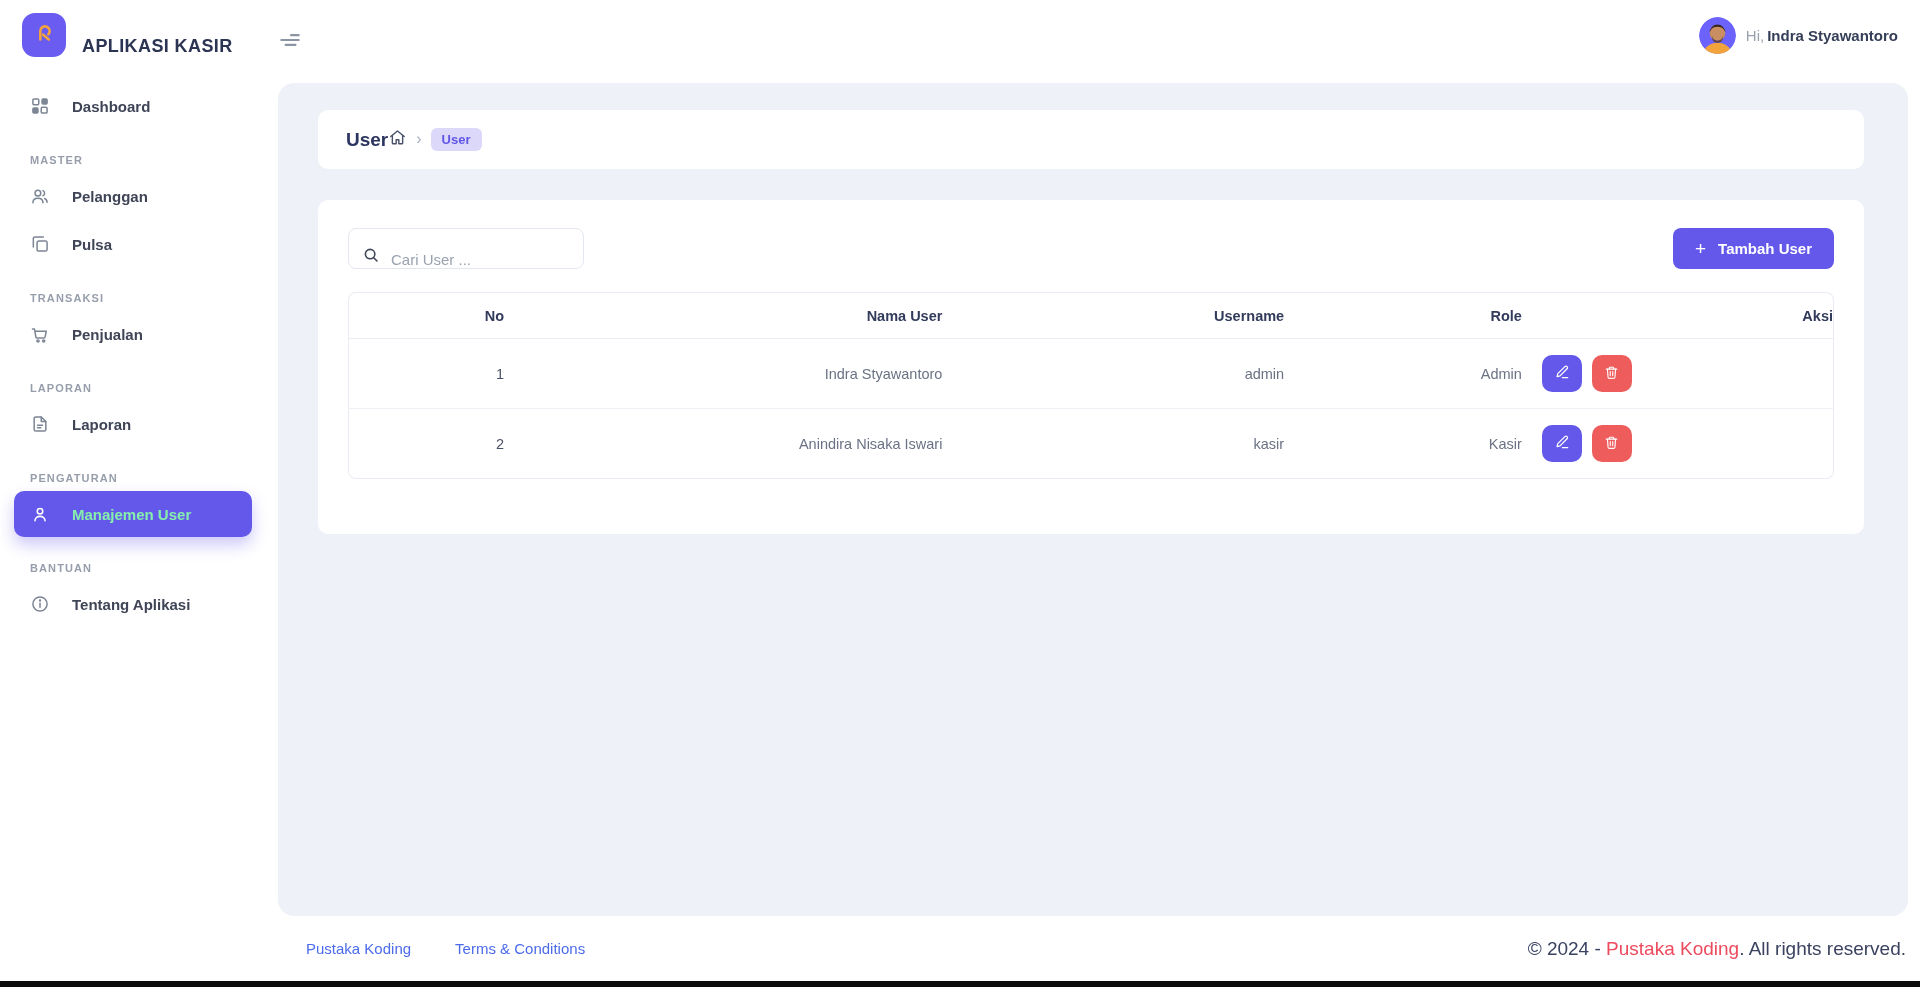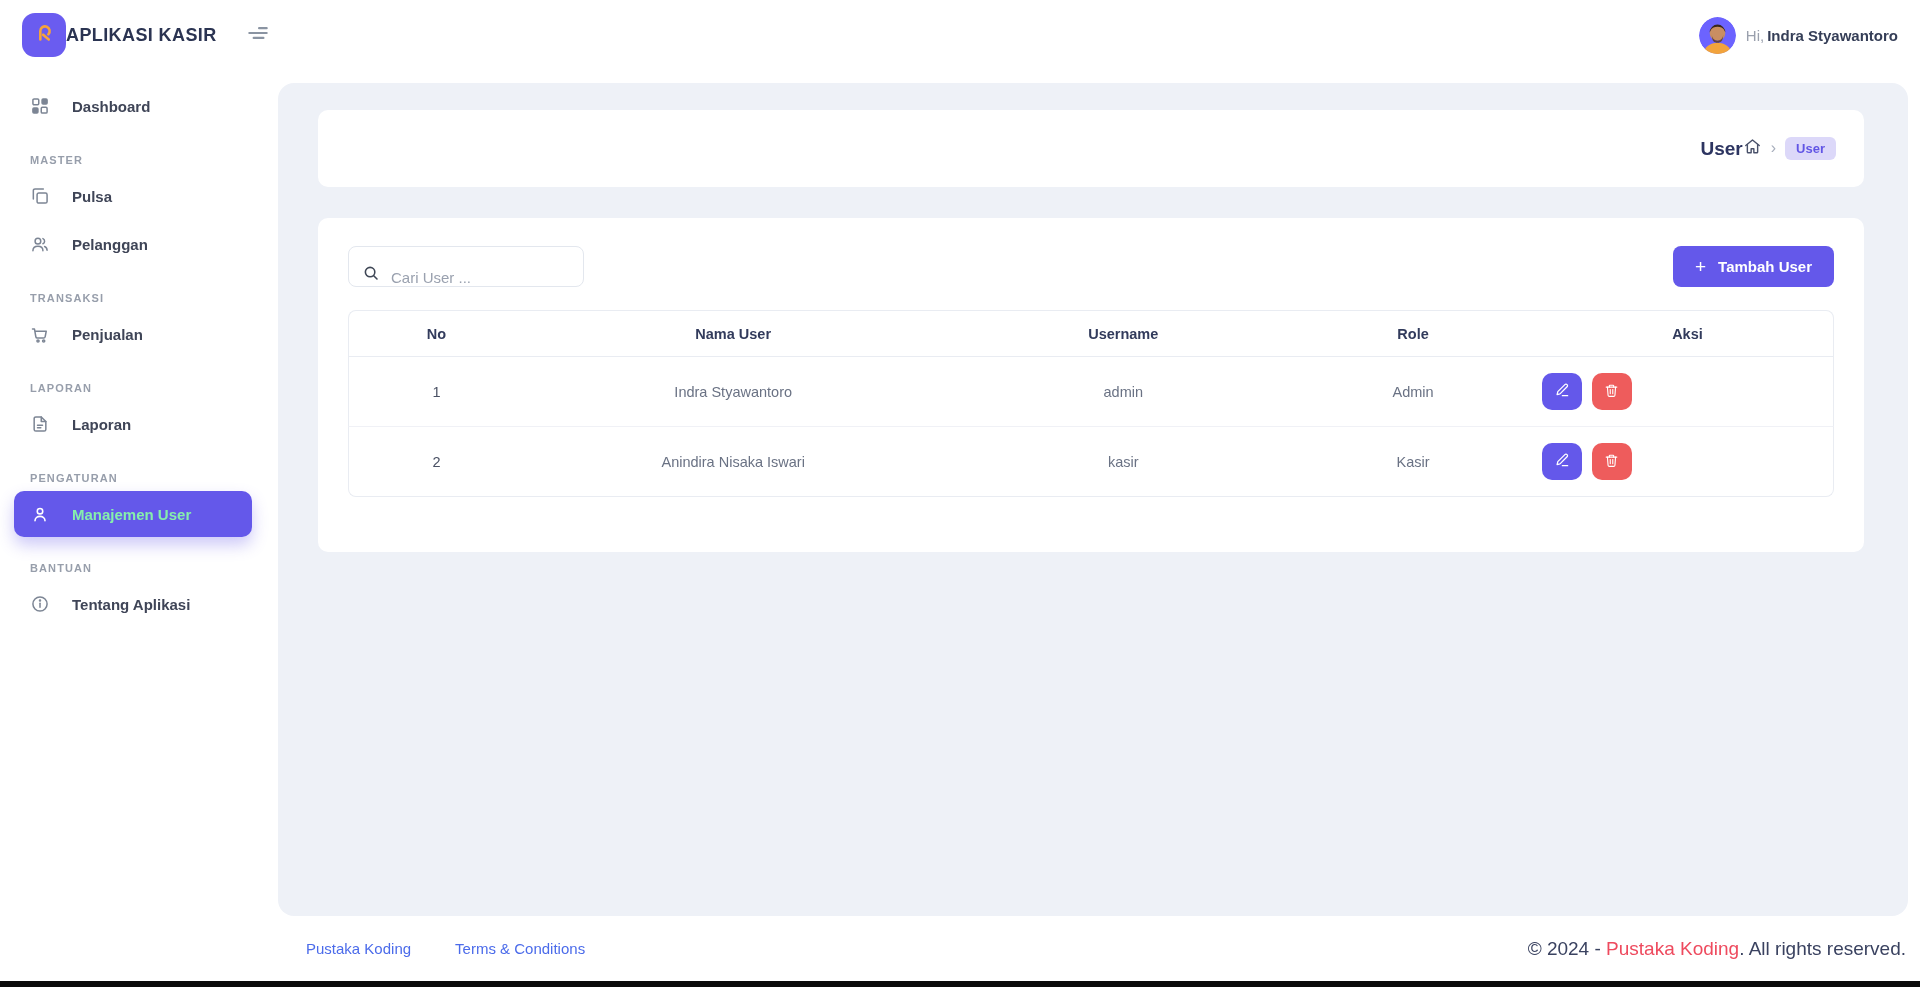--- a/index.html
+++ b/index.html
@@ -1,55 +1,55 @@
 <!DOCTYPE html>
 <html><head>
 <meta charset="utf-8">
 <style>
   * { margin:0; padding:0; box-sizing:border-box; }
   html,body { width:1920px; height:987px; background:#fff; font-family:"Liberation Sans", sans-serif; overflow:hidden; }
   .app { position:relative; width:1920px; height:987px; background:#ffffff; }
 
   
   .topbar { position:absolute; top:0; left:0; right:0; height:70px; background:#fff; display:flex; align-items:center; padding:0 22px; }
-  .brand { display:flex; align-items:center; }
+  .brand { display:flex; align-items:flex-end; gap:16px; }
   .logo { width:44px; height:44px; border-radius:13px; background:#6a5cf0; display:flex; align-items:center; justify-content:center; }
   .app-title { font-size:18px; font-weight:700; color:#2b3452; letter-spacing:.4px; }
   .menu-toggle { margin-left:28px; cursor:pointer; display:flex; align-items:center; }
   .user-chip { margin-left:auto; display:flex; align-items:center; gap:10px; }
   .avatar { width:37px; height:37px; border-radius:50%; overflow:hidden; flex:0 0 auto; }
   .greet { font-size:15px; color:#9aa0ad; }
   .greet b { color:#353e57; font-weight:700; margin-left:3px; }
 
   
   .sidebar { position:absolute; top:70px; left:0; width:278px; bottom:6px; background:#fff; }
   .side-item { height:46px; margin:2px 26px 2px 0; display:flex; align-items:center; gap:22px; padding-left:30px; font-size:15px; font-weight:600; color:#3f4557; cursor:pointer; }
   .side-item .ic { width:20px; height:20px; display:flex; align-items:center; justify-content:center; }
   .side-section { margin:25px 0 7px 30px; font-size:11px; font-weight:700; letter-spacing:1.1px; color:#979eab; }
   .side-item.active { background:#6458ea; color:#86efac; border-radius:10px; margin-left:14px; padding-left:16px; box-shadow:0 8px 16px rgba(100,88,234,.32); }
 
   
   .main { position:absolute; left:278px; top:70px; right:0; bottom:6px; }
   .content-panel { margin:13px 12px 0 0; height:833px; background:#eef1f7; border-radius:16px; }
-  .title-card { margin:0 44px 0 40px; position:relative; top:27px; height:77px; background:#fff; border-radius:10px; display:flex; align-items:center; justify-content:flex-end; padding:16px 28px; }
+  .title-card { margin:0 44px 0 40px; position:relative; top:27px; height:59px; background:#fff; border-radius:10px; display:flex; align-items:center; justify-content:flex-start; padding:16px 28px; }
   .page-title { font-size:19px; font-weight:700; color:#2d3561; }
   .breadcrumb { display:flex; align-items:center; gap:9px; }
   .crumb-sep { color:#a7aebc; font-size:16px; line-height:1; padding-bottom:2px; }
   .crumb-pill { background:#dcd8f9; color:#6155e5; font-size:13px; font-weight:600; padding:4px 11px; border-radius:6px; }
 
   .table-card { margin:0 44px 0 40px; position:relative; top:58px; height:334px; background:#fff; border-radius:10px; padding:28px 30px; }
   .toolbar { display:flex; align-items:center; justify-content:space-between; }
   .search-box { width:236px; height:41px; border:1px solid #e3e7ee; border-radius:8px; display:flex; align-items:flex-end; gap:11px; padding:0 13px; background:#fff; }
   .search-box input { border:none; outline:none; flex:1; font-size:15px; color:#3f4756; font-family:"Liberation Sans", sans-serif; background:transparent; }
   .search-box input::placeholder { color:#9aa1af; }
   .add-btn { height:41px; background:#6458ea; color:#fff; border:none; border-radius:8px; padding:0 22px; font-size:15px; font-weight:600; display:flex; align-items:center; gap:12px; cursor:pointer; font-family:"Liberation Sans", sans-serif; }
   .add-btn .plus { font-size:19px; font-weight:400; line-height:1; }
 
   table.users { width:100%; margin-top:23px; border-collapse:separate; border-spacing:0; table-layout:fixed; }
-  table.users th, table.users td { text-align:center; padding-left:20px;margin-top:44px; }
+  table.users th, table.users td { text-align:right; padding-left:20px;margin-top:44px; }
   table.users th { height:47px; font-size:14.5px; font-weight:700; color:#323b5c; border-top:1px solid #e9ecf2; border-bottom:1px solid #e9ecf2; background:#fff; }
   table.users th:first-child { border-left:1px solid #e9ecf2; border-top-left-radius:8px; }
   table.users th:last-child { border-right:1px solid #e9ecf2; border-top-right-radius:8px; }
   table.users td { height:70px; font-size:14.5px; color:#6a7284; border-bottom:1px solid #f0f1f6; }
   table.users td:first-child { border-left:1px solid #e9ecf2; color:#4a5164; }
   table.users td:last-child { border-right:1px solid #e9ecf2; }
   table.users tr:last-child td { border-bottom:1px solid #e9ecf2; }
   table.users tr:last-child td:first-child { border-bottom-left-radius:8px; }
   table.users tr:last-child td:last-child { border-bottom-right-radius:8px; }
   .col-no{width:10.5%} .col-nama{width:29.5%} .col-user{width:23%} .col-role{width:16%} .col-aksi{width:21%}
@@ -116,38 +116,38 @@
           <rect x="13.5" y="13.5" width="7" height="7" rx="1.4"></rect>
         </svg>
       </span>
       <span>Dashboard</span>
     </div>
 
     <div class="side-section">MASTER</div>
 
     <div class="side-item">
       <span class="ic">
-        <svg width="20" height="20" viewBox="0 0 24 24" fill="none" stroke="#7c8594" stroke-width="1.8" stroke-linecap="round" stroke-linejoin="round">
-          <rect x="8.5" y="8.5" width="12" height="12" rx="2"></rect>
-          <path d="M4 15.5 V5.5 a2 2 0 0 1 2-2 h10"></path>
-        </svg>
-      </span>
-      <span>Pulsa</span>
-    </div>
-
-    <div class="side-item">
-      <span class="ic">
         <svg width="21" height="21" viewBox="0 0 24 24" fill="none" stroke="#7c8594" stroke-width="1.8" stroke-linecap="round">
           <circle cx="9.5" cy="8" r="3.4"></circle>
           <path d="M3.5 19.5 c0-3.4 2.7-5.4 6-5.4 s6 2 6 5.4"></path>
           <path d="M15.5 4.9 a3.4 3.4 0 0 1 0 6.2"></path>
           <path d="M17.5 14.4 c2 .8 3 2.6 3 4.6"></path>
         </svg>
       </span>
       <span>Pelanggan</span>
+    </div>
+
+    <div class="side-item">
+      <span class="ic">
+        <svg width="20" height="20" viewBox="0 0 24 24" fill="none" stroke="#7c8594" stroke-width="1.8" stroke-linecap="round" stroke-linejoin="round">
+          <rect x="8.5" y="8.5" width="12" height="12" rx="2"></rect>
+          <path d="M4 15.5 V5.5 a2 2 0 0 1 2-2 h10"></path>
+        </svg>
+      </span>
+      <span>Pulsa</span>
     </div>
 
     <div class="side-section">TRANSAKSI</div>
 
     <div class="side-item">
       <span class="ic">
         <svg width="21" height="21" viewBox="0 0 24 24" fill="none" stroke="#7c8594" stroke-width="1.8" stroke-linecap="round" stroke-linejoin="round">
           <path d="M3 5.5 h2.4 l1.6 9.2 a1.8 1.8 0 0 0 1.8 1.5 h7.6 a1.8 1.8 0 0 0 1.8-1.5 L19.5 8 H6"></path>
           <circle cx="9.6" cy="19.8" r="1.3"></circle>
           <circle cx="16.4" cy="19.8" r="1.3"></circle>

